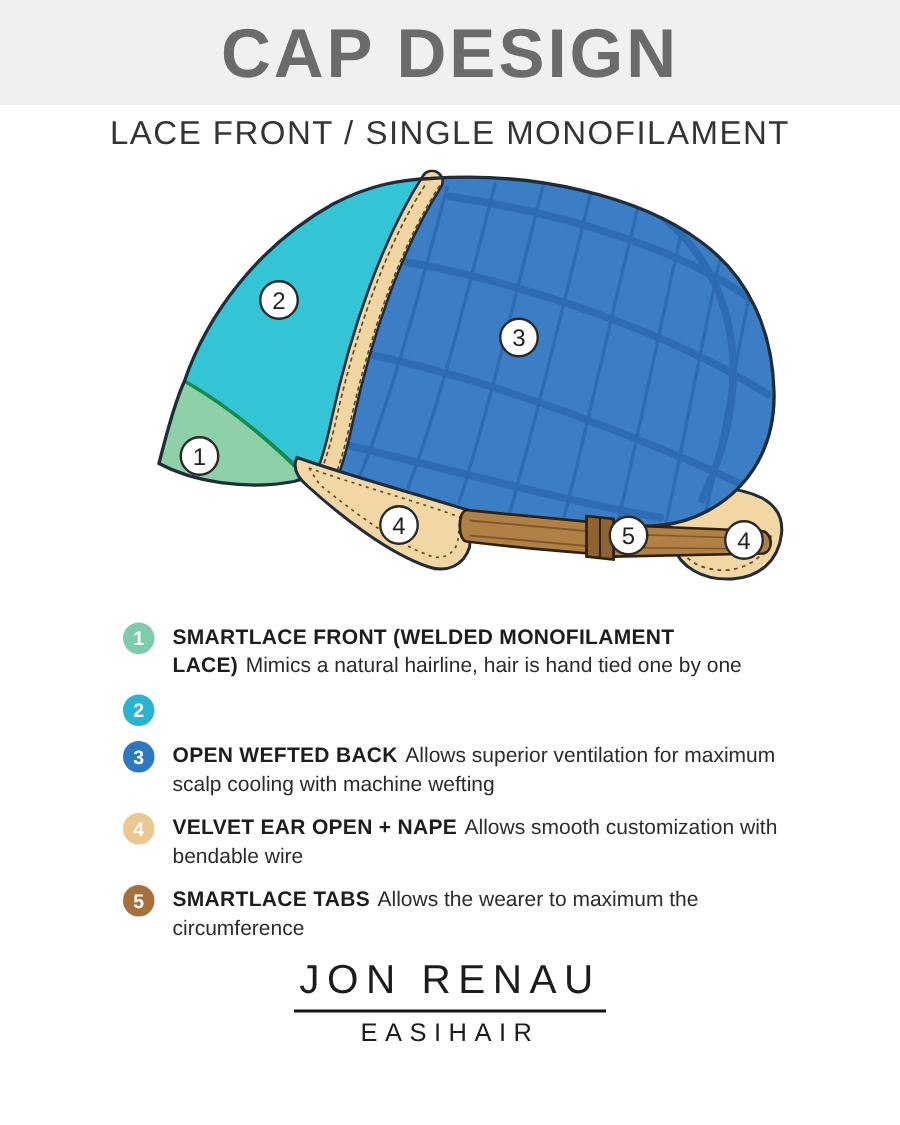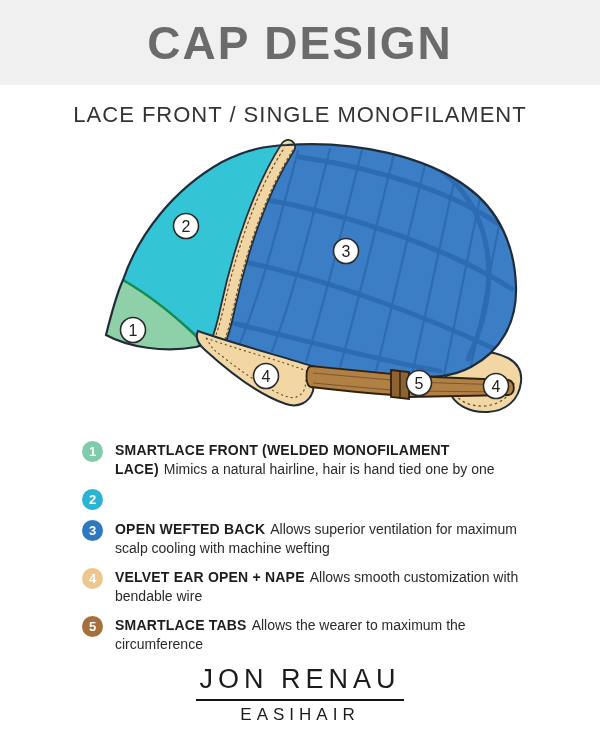--- a/index.html
+++ b/index.html
@@ -1,28 +1,28 @@
 <!DOCTYPE html>
 <html><head>
 <meta charset="utf-8">
 <style>
   html,body{margin:0;padding:0;background:#ffffff;}
   .page{
     width:600px;height:750px;margin:0 auto;background:#ffffff;
     font-family:"Liberation Sans",sans-serif;position:relative;overflow:hidden;
   }
   .header-band{
-    height:85px;background:#f0f0f0;display:flex;align-items:center;justify-content:center;
+    height:70px;background:#f0f0f0;display:flex;align-items:center;justify-content:center;
   }
   .title{
     font-size:46px;font-weight:bold;color:#6b6b6b;letter-spacing:2px;margin:0;
   }
   .subtitle{
     text-align:center;font-size:22px;color:#343434;letter-spacing:1px;
-    margin:0;padding-top:17px;font-weight:normal;
+    margin:0;padding-top:6px;font-weight:normal;
   }
   .figure{display:block;margin-top:11px;}
   svg text.callout-num{
     font-family:"Liberation Sans",sans-serif;font-size:16px;fill:#222;
   }
   .legend{padding-left:82px;padding-top:2px;}
   .legend-row{position:relative;margin-bottom:10px;min-height:21px;}
   .bullet{
     position:absolute;left:0;top:0;width:21px;height:21px;border-radius:50%;
     color:#fff;font-size:13px;font-weight:bold;text-align:center;line-height:21px;

